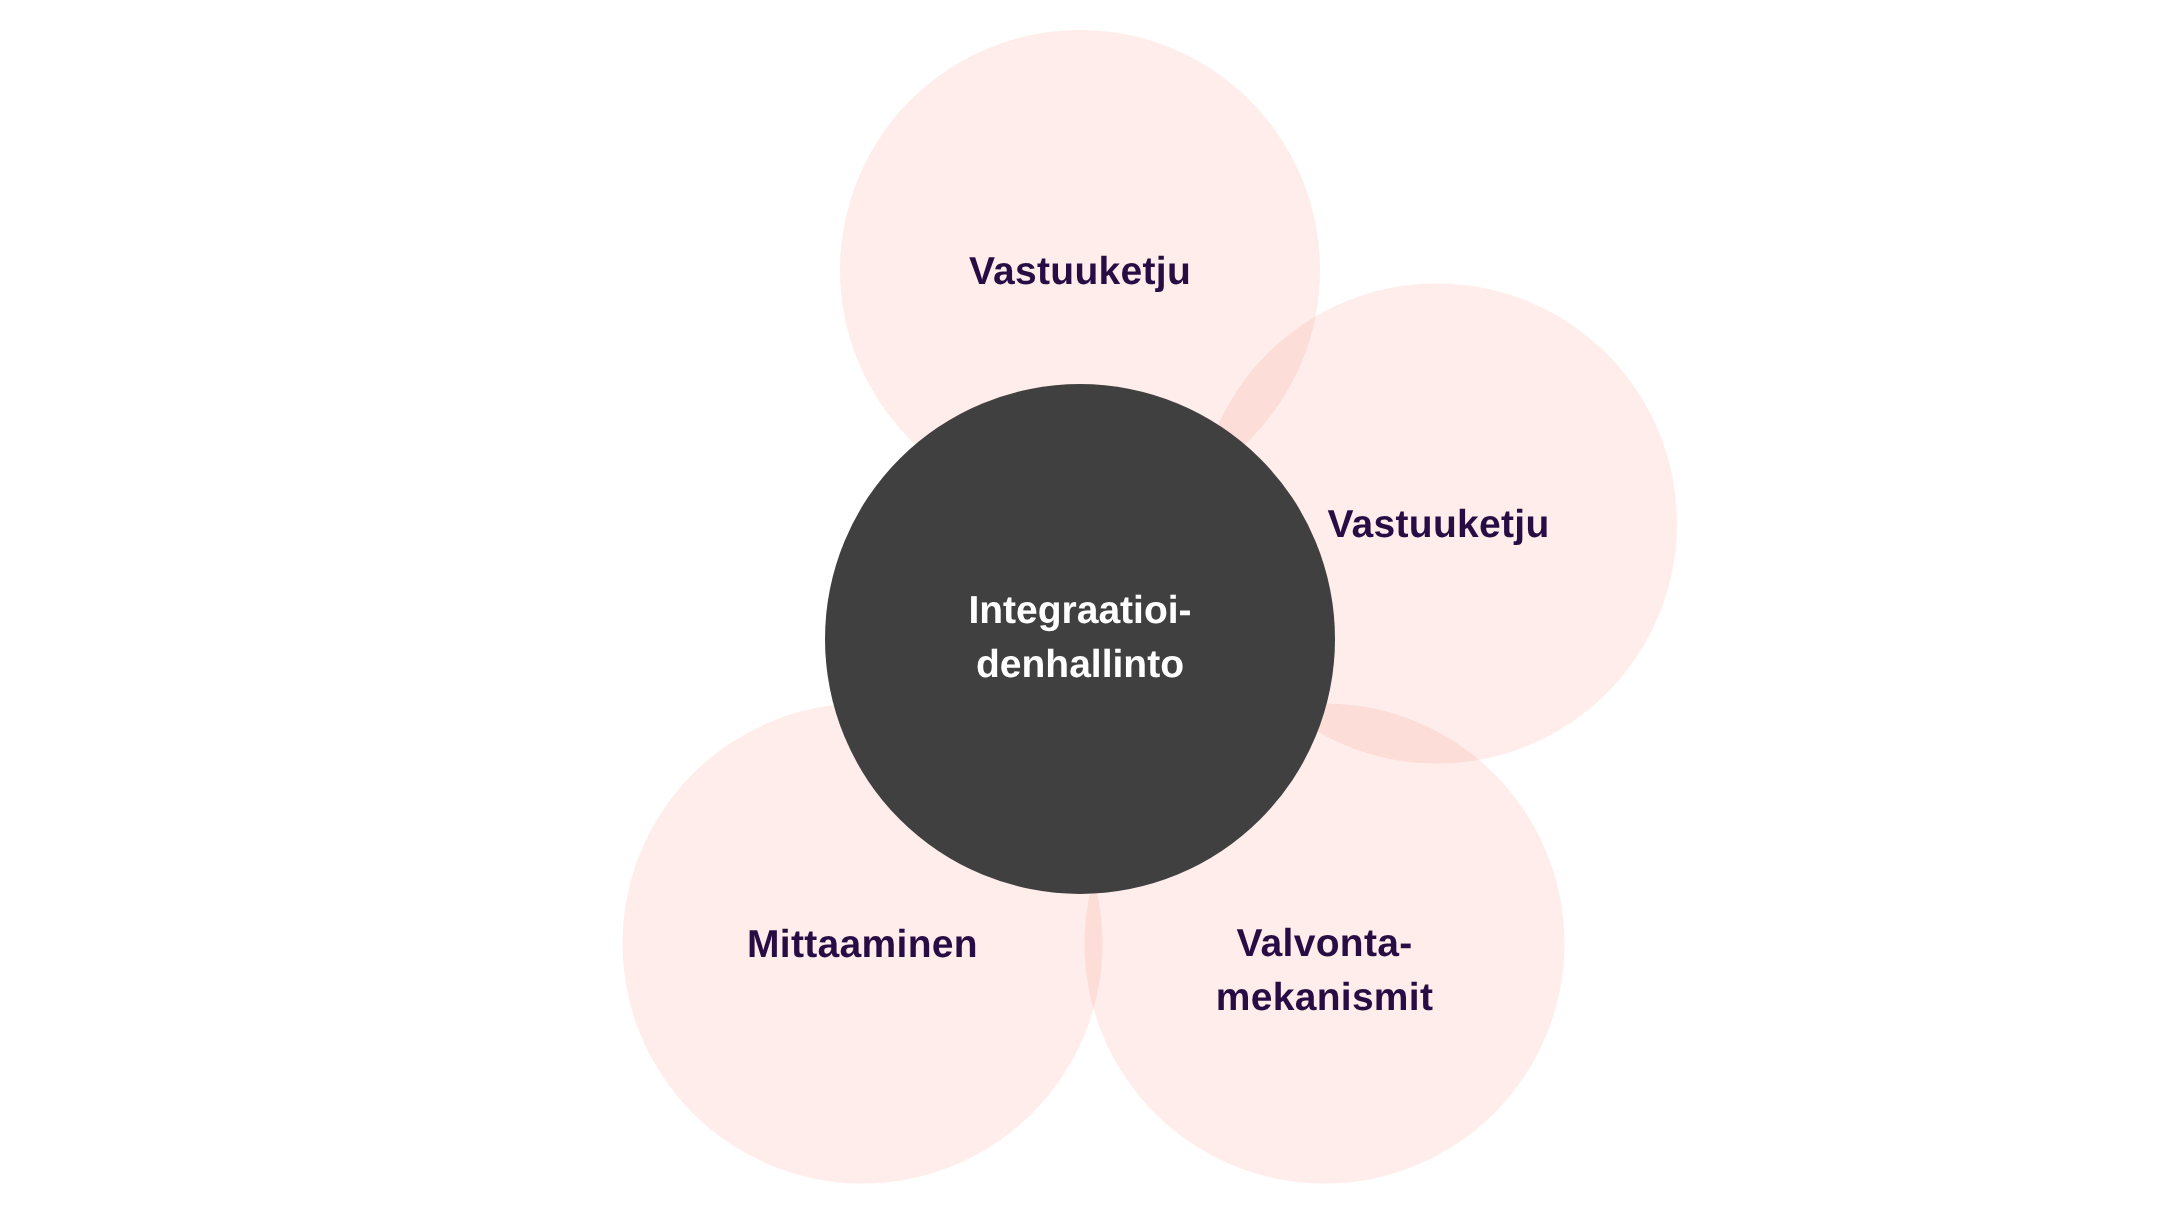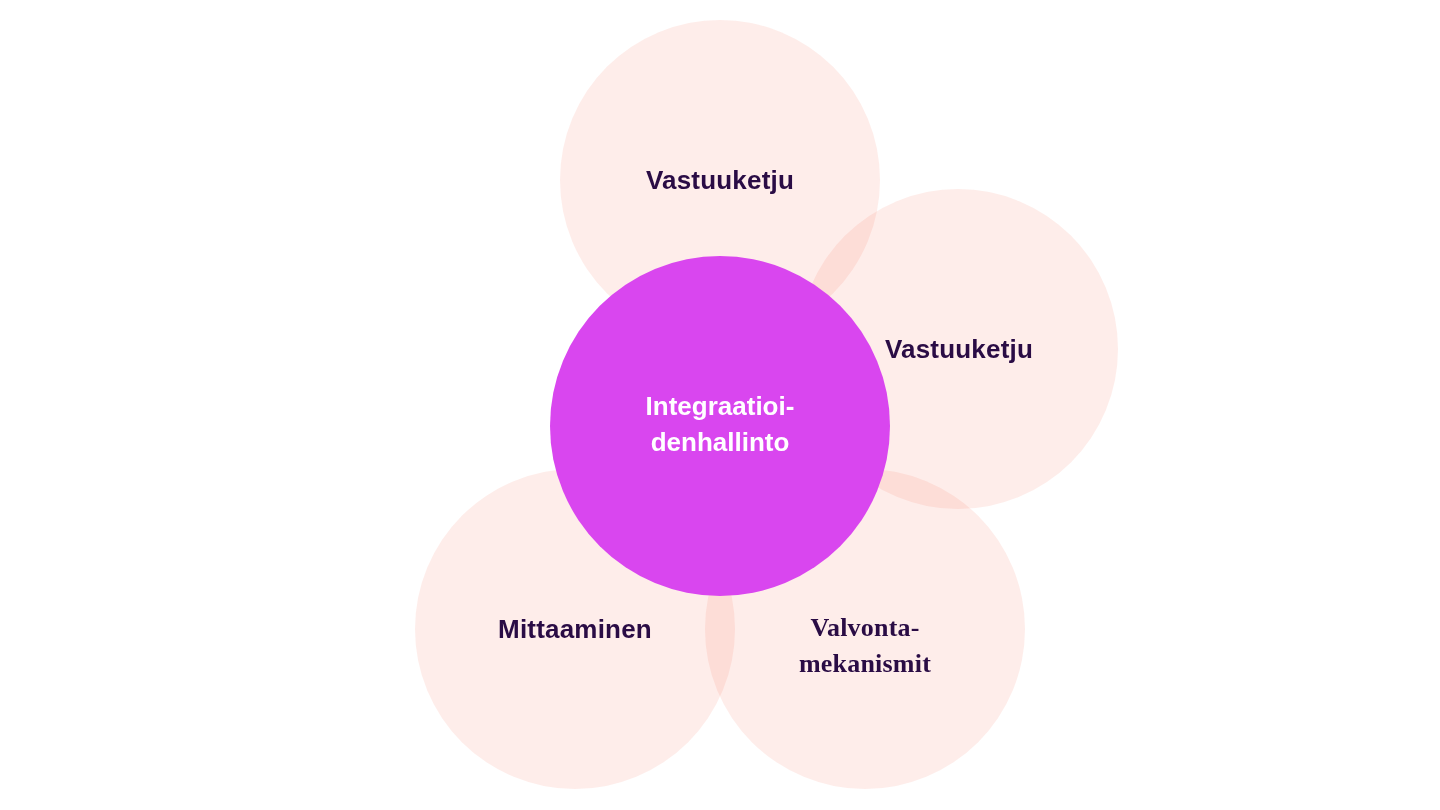--- a/index.html
+++ b/index.html
@@ -36,35 +36,35 @@
     font-weight: bold;
     font-size: 26px;
     line-height: 36px;
     letter-spacing: 0.2px;
     white-space: pre-line;
   }
   .petal-top { left: 560px; top: 20px; }
   .petal-left { left: 321px; top: 189px; }
   .petal-right { left: 798px; top: 189px; }
   .petal-bottom-left { left: 415px; top: 469px; }
-  .petal-bottom-right { left: 705px; top: 469px; font-family: Liberation Serif, serif; }
+  .petal-bottom-right { left: 723px; top: 469px; }
 
   .petal-top .petal-label { margin-top: 0; }
   .petal-right .petal-label { margin-left: 2px; }
   .petal-bottom-left .petal-label { margin-top: 0; }
   .petal-bottom-right .petal-label { margin-top: 34px; }
 
   .center-circle {
     position: absolute;
     left: 550px;
     top: 256px;
     width: 340px;
     height: 340px;
     border-radius: 50%;
-    background: #d946ef;
+    background: #404040;
     display: flex;
     align-items: center;
     justify-content: center;
     text-align: center;
   }
   .center-label {
     color: #ffffff;
     font-weight: bold;
     font-size: 26px;
     line-height: 36px;

